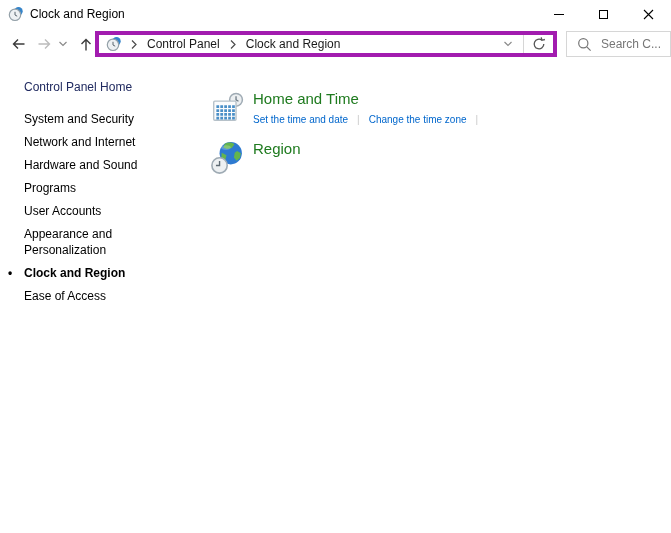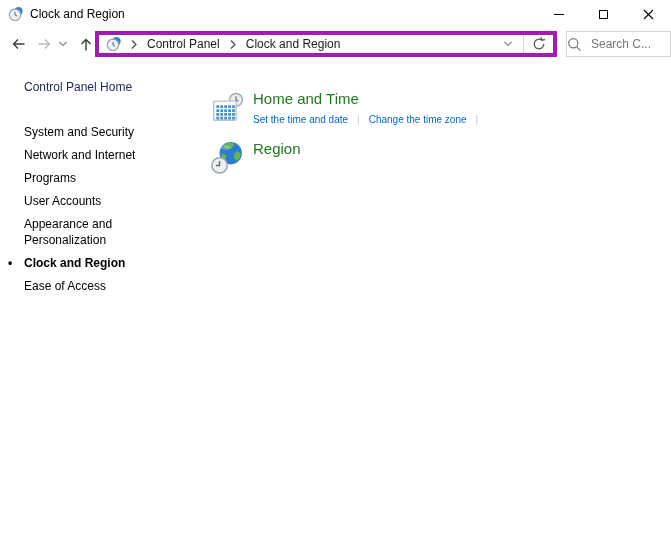--- a/index.html
+++ b/index.html
@@ -25,30 +25,30 @@
                 border:4px solid #a21caf; display:flex; align-items:center; background:#fff; }
   .addressbar .crumb-icon { width:16px; height:16px; margin:0 4px 0 7px; }
   .crumb-sep { display:flex; align-items:center; padding:0 4px; }
   .crumb { font-size:12px; color:#1a1a1a; padding:0 5px; white-space:nowrap; }
   .addr-spacer { flex:1 1 auto; }
   .addr-chevron { padding:0 10px; display:flex; align-items:center; }
   .refresh-btn { border-left:1px solid #d6d6d6; width:30px; height:100%; display:flex;
                  align-items:center; justify-content:center; }
   .searchbox { position:absolute; left:566px; top:3px; width:105px; height:26px;
                border:1px solid #d6d6d6; display:flex; align-items:center;
-               background:#fff; }
+               padding-left:10px; background:#fff; }
   .searchbox svg { margin-right:9px; flex:0 0 auto; }
   .searchbox input { border:none; outline:none; font-size:12px; width:64px;
                      color:#333; font-family:"Liberation Sans", sans-serif; }
   .searchbox input::placeholder { color:#767676; opacity:1; }
 
   
   .content { display:flex; }
   .sidebar { width:210px; flex:0 0 auto; padding:20px 0 0 24px; }
-  .side-home { font-size:12px; color:#202a60; margin-bottom:30px; cursor:pointer; max-width:150px; }
+  .side-home { font-size:12px; color:#202a60; margin-bottom:17px; cursor:pointer; max-width:150px; }
   .side-item { font-size:12px; color:#000000; line-height:16px; margin-bottom:7px;
                cursor:pointer; max-width:142px; position:relative; }
   .side-item.active { font-weight:bold; }
   .side-item .bullet { position:absolute; left:-16px; top:0; font-size:12px; }
 
   .main { padding-top:30px; }
   .section { display:flex; margin-bottom:12px; }
   .section-icon { width:34px; height:34px; margin:1px 9px 0 0; flex:0 0 auto; }
   .section-title { font-size:15px; color:#1e7a1e; margin-bottom:4px; cursor:pointer; }
   .links-row { font-size:10px; line-height:17px; white-space:nowrap; }
@@ -146,20 +146,21 @@
     <input type="text" placeholder="Search C..." style="">
   </div>
 </div>
 
 <div class="content">
 
   <div class="sidebar">
     <div class="side-home">Control Panel Home</div>
     <div class="side-item">System and Security</div>
     <div class="side-item">Network and Internet</div>
+    <div class="side-item">Hardware and Sound</div>
     <div class="side-item">Programs</div>
     <div class="side-item">User Accounts</div>
     <div class="side-item">Appearance and Personalization</div>
     <div class="side-item active">
       <span class="bullet">•</span><span>Clock and Region</span>
     </div>
     <div class="side-item">Ease of Access</div>
   </div>
 
   <div class="main">

